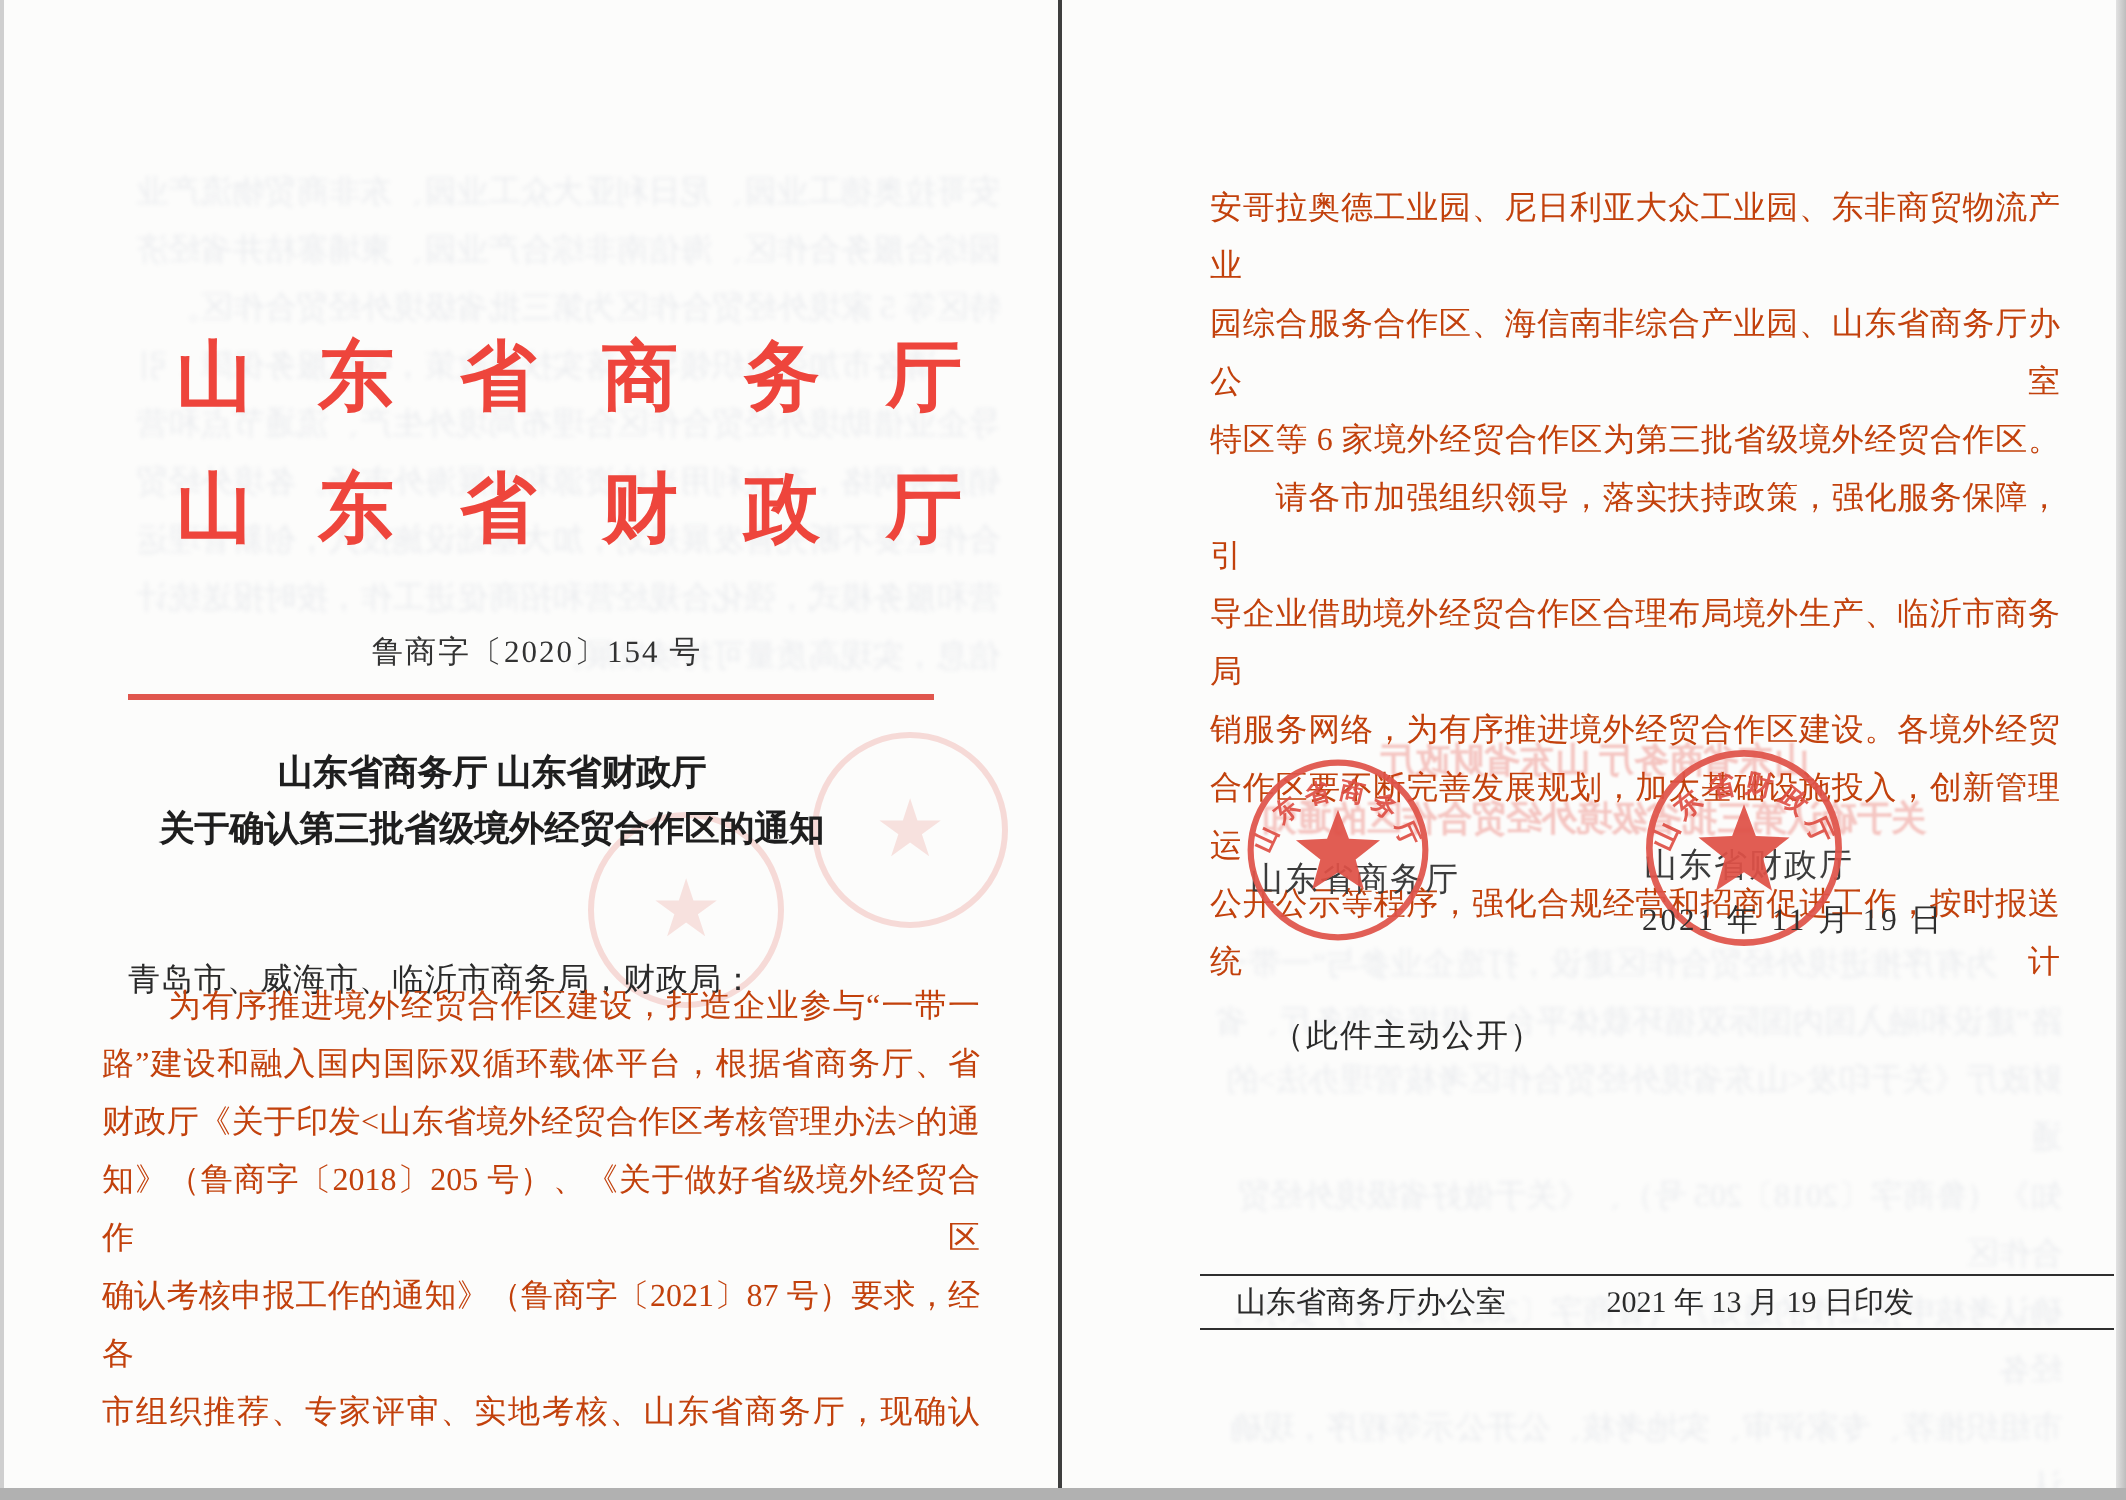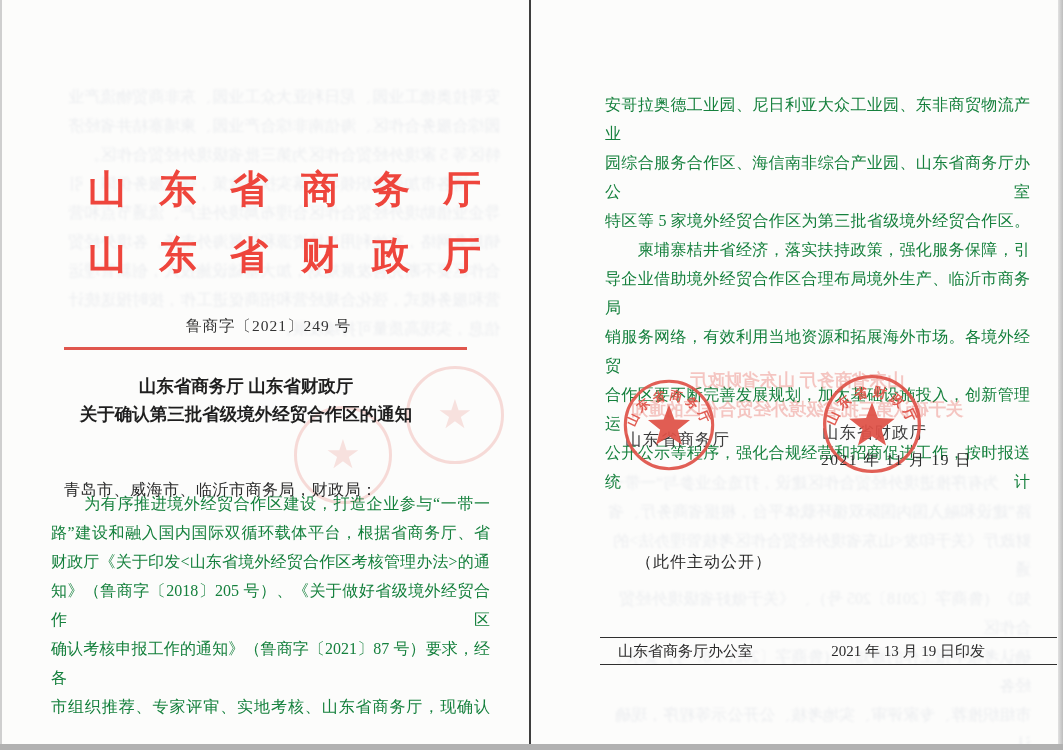--- a/index.html
+++ b/index.html
@@ -15,44 +15,44 @@
   .edge-bottom{position:absolute;left:0;top:744px;width:1063px;height:6px;background:#b1b1b1;}
 
   
   .red-header-line{left:55px;width:440px;font-size:38px;line-height:66px;font-weight:bold;
     color:#ee453c;letter-spacing:33px;text-indent:33px;text-align:center;white-space:nowrap;}
   .doc-number{left:186px;top:316px;font-size:15.5px;letter-spacing:1px;color:#333;}
   .red-rule{left:64px;top:347px;width:403px;height:2.5px;background:#e0564d;}
   .doc-title{left:0;top:372px;width:492px;text-align:center;font-weight:bold;font-size:17.5px;
     line-height:28px;color:#1e1e1e;}
   .salutation{left:64px;top:480px;font-size:16px;color:#2a2a2a;letter-spacing:.5px;}
-  .bodyblock{font-size:16px;line-height:29px;color:#15803d;}
+  .bodyblock{font-size:16px;line-height:29px;color:#c2410c;}
   #left-body{left:51px;top:489px;width:439px;}
   #right-body{left:74px;top:90px;width:425px;}
   .jline{text-align:justify;text-align-last:justify;}
   .jline.no-just{text-align-last:left;}
 
   
   .bleed{pointer-events:none;transform:scaleX(-1);filter:blur(1px);color:#76839f;opacity:.12;
     font-size:16px;line-height:29px;}
   .bleed-red{color:#e23b30;opacity:.28;filter:blur(.6px);font-weight:bold;}
   .ghost-seal{border:3px solid rgba(224,85,75,.20);border-radius:50%;}
   .ghost-star{color:rgba(224,85,75,.16);font-size:40px;line-height:92px;text-align:center;}
 
   
   .seal{opacity:.93;}
   .seal circle{fill:none;stroke:#e0544a;stroke-width:3.2px;}
   .seal polygon{fill:#df5147;}
   .seal text{fill:#df5147;font-weight:bold;font-family:"Liberation Serif","DejaVu Serif",serif;}
   .seal-label{font-size:16.5px;color:#3c3c3c;text-align:center;letter-spacing:1px;}
   .seal-date{font-size:15.5px;color:#2f2f2f;letter-spacing:1.5px;}
-  .disclosure{font-size:16px;color:#2a2a2a;letter-spacing:1px;margin-top:44px;}
+  .disclosure{font-size:16px;color:#2a2a2a;letter-spacing:1px;}
   .footer-box{left:69px;top:637px;width:457px;height:28px;border-top:1.5px solid #2f2f2f;
     border-bottom:1.5px solid #2f2f2f;display:flex;align-items:center;
-    justify-content:space-between;padding:0 72px 0 18px;box-sizing:border-box;font-size:15px;}
+    justify-content:space-between;padding:0 100px 0 18px;box-sizing:border-box;font-size:15px;}
 </style>
 </head>
 <body>
 
 <div class="scan">
 
   <div class="page" id="page-left">
 
     <div class="abs bleed" style="left:58px;top:82px;width:442px;">
       <div>安哥拉奥德工业园、尼日利亚大众工业园、东非商贸物流产业</div>
@@ -64,21 +64,21 @@
       <div>合作区要不断完善发展规划，加大基础设施投入，创新管理运</div>
       <div>营和服务模式，强化合规经营和招商促进工作，按时报送统计</div>
       <div>信息，实现高质量可持续发展。</div>
     </div>
     <div class="abs ghost-seal ghost-star" style="left:294px;top:406px;width:92px;height:92px;">★</div>
     <div class="abs ghost-seal ghost-star" style="left:406px;top:366px;width:92px;height:92px;">★</div>
 
     <div class="abs red-header-line" style="top:156px;">山东省商务厅</div>
     <div class="abs red-header-line" style="top:222px;">山东省财政厅</div>
 
-    <div class="abs doc-number">鲁商字〔2021〕249 号</div>
+    <div class="abs doc-number">鲁商字〔2020〕154 号</div>
     <div class="abs red-rule"></div>
 
     <div class="abs doc-title">
       <div>山东省商务厅 山东省财政厅</div>
       <div>关于确认第三批省级境外经贸合作区的通知</div>
     </div>
 
     <div class="abs salutation">青岛市、威海市、临沂市商务局，财政局：</div>
 
     <div class="abs bodyblock" id="left-body">
@@ -89,24 +89,24 @@
       <div class="jline">确认考核申报工作的通知》（鲁商字〔2021〕87 号）要求，经各</div>
       <div class="jline">市组织推荐、专家评审、实地考核、山东省商务厅，现确认</div>
     </div>
   </div>
 
   <div class="page" id="page-right">
 
     <div class="abs bodyblock" id="right-body">
       <div class="jline">安哥拉奥德工业园、尼日利亚大众工业园、东非商贸物流产业</div>
       <div class="jline">园综合服务合作区、海信南非综合产业园、山东省商务厅办公室</div>
-      <div class="jline">特区等 5 家境外经贸合作区为第三批省级境外经贸合作区。</div>
-      <div class="jline">　　柬埔寨桔井省经济，落实扶持政策，强化服务保障，引</div>
+      <div class="jline">特区等 6 家境外经贸合作区为第三批省级境外经贸合作区。</div>
+      <div class="jline">　　请各市加强组织领导，落实扶持政策，强化服务保障，引</div>
       <div class="jline">导企业借助境外经贸合作区合理布局境外生产、临沂市商务局</div>
-      <div class="jline">销服务网络，有效利用当地资源和拓展海外市场。各境外经贸</div>
+      <div class="jline">销服务网络，为有序推进境外经贸合作区建设。各境外经贸</div>
       <div class="jline">合作区要不断完善发展规划，加大基础设施投入，创新管理运</div>
       <div class="jline">公开公示等程序，强化合规经营和招商促进工作，按时报送统计</div>
     </div>
 
     <div class="abs bleed bleed-red" style="left:0;top:366px;width:532px;text-align:center;font-size:17.5px;">
       <div>山东省商务厅 山东省财政厅</div>
       <div>关于确认第三批省级境外经贸合作区的通知</div>
     </div>
     <div class="abs bleed" style="left:75px;top:468px;width:425px;">
       <div>　　为有序推进境外经贸合作区建设，打造企业参与“一带一</div>

